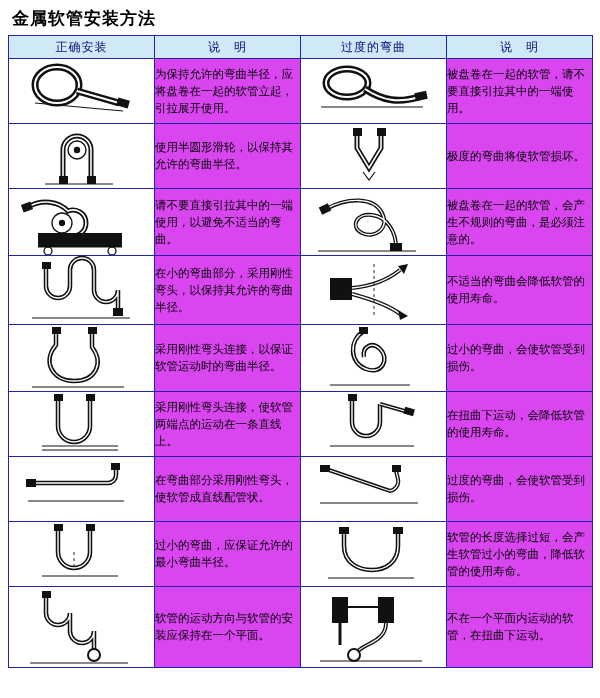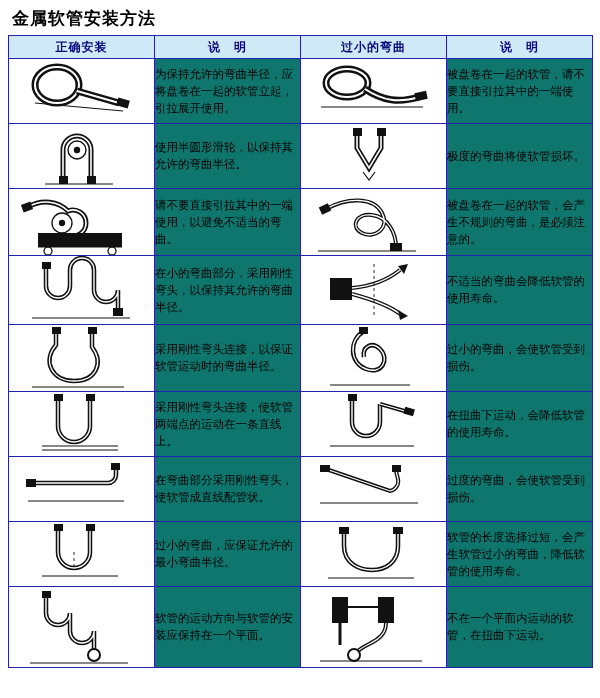--- a/index.html
+++ b/index.html
@@ -37,33 +37,33 @@
   }
   table.hose-table td, table.hose-table th {
     border: 1px solid #2222aa;
     padding: 0;
     vertical-align: middle;
   }
   thead th {
     background: #cfe9f7;
     color: #0a0a7a;
     font-size: 12px;
-    font-weight: bold;
+    font-weight: normal;
     height: 22px;
     letter-spacing: 1px;
   }
   .col-img { width: 146px; }
   .col-txt { width: 146px; }
   td.img-cell {
     background: #ffffff;
     text-align: center;
     height: 64px;
   }
   td.txt-cell {
-    background: #0f766e;
+    background: #d946ef;
     font-size: 11.5px;
     line-height: 17px;
     color: #000;
     padding: 5px 7px;
     text-align: left;
   }
   .fig {
     width: 142px;
     height: 100%;
     display: block;
@@ -81,21 +81,21 @@
     <colgroup>
       <col class="col-img">
         <col class="col-txt">
         <col class="col-img">
         <col class="col-txt">
     </colgroup>
     <thead>
       <tr>
         <th>正确安装</th>
         <th>说　明</th>
-        <th>过小的弯曲</th>
+        <th>过度的弯曲</th>
         <th>说　明</th>
       </tr>
     </thead>
     <tbody>
 
       <tr>
         <td class="img-cell">
           <div class="fig">
             <svg width="130" height="58" viewBox="0 0 130 58">
               <g stroke="#111" fill="none" stroke-width="1.6">

